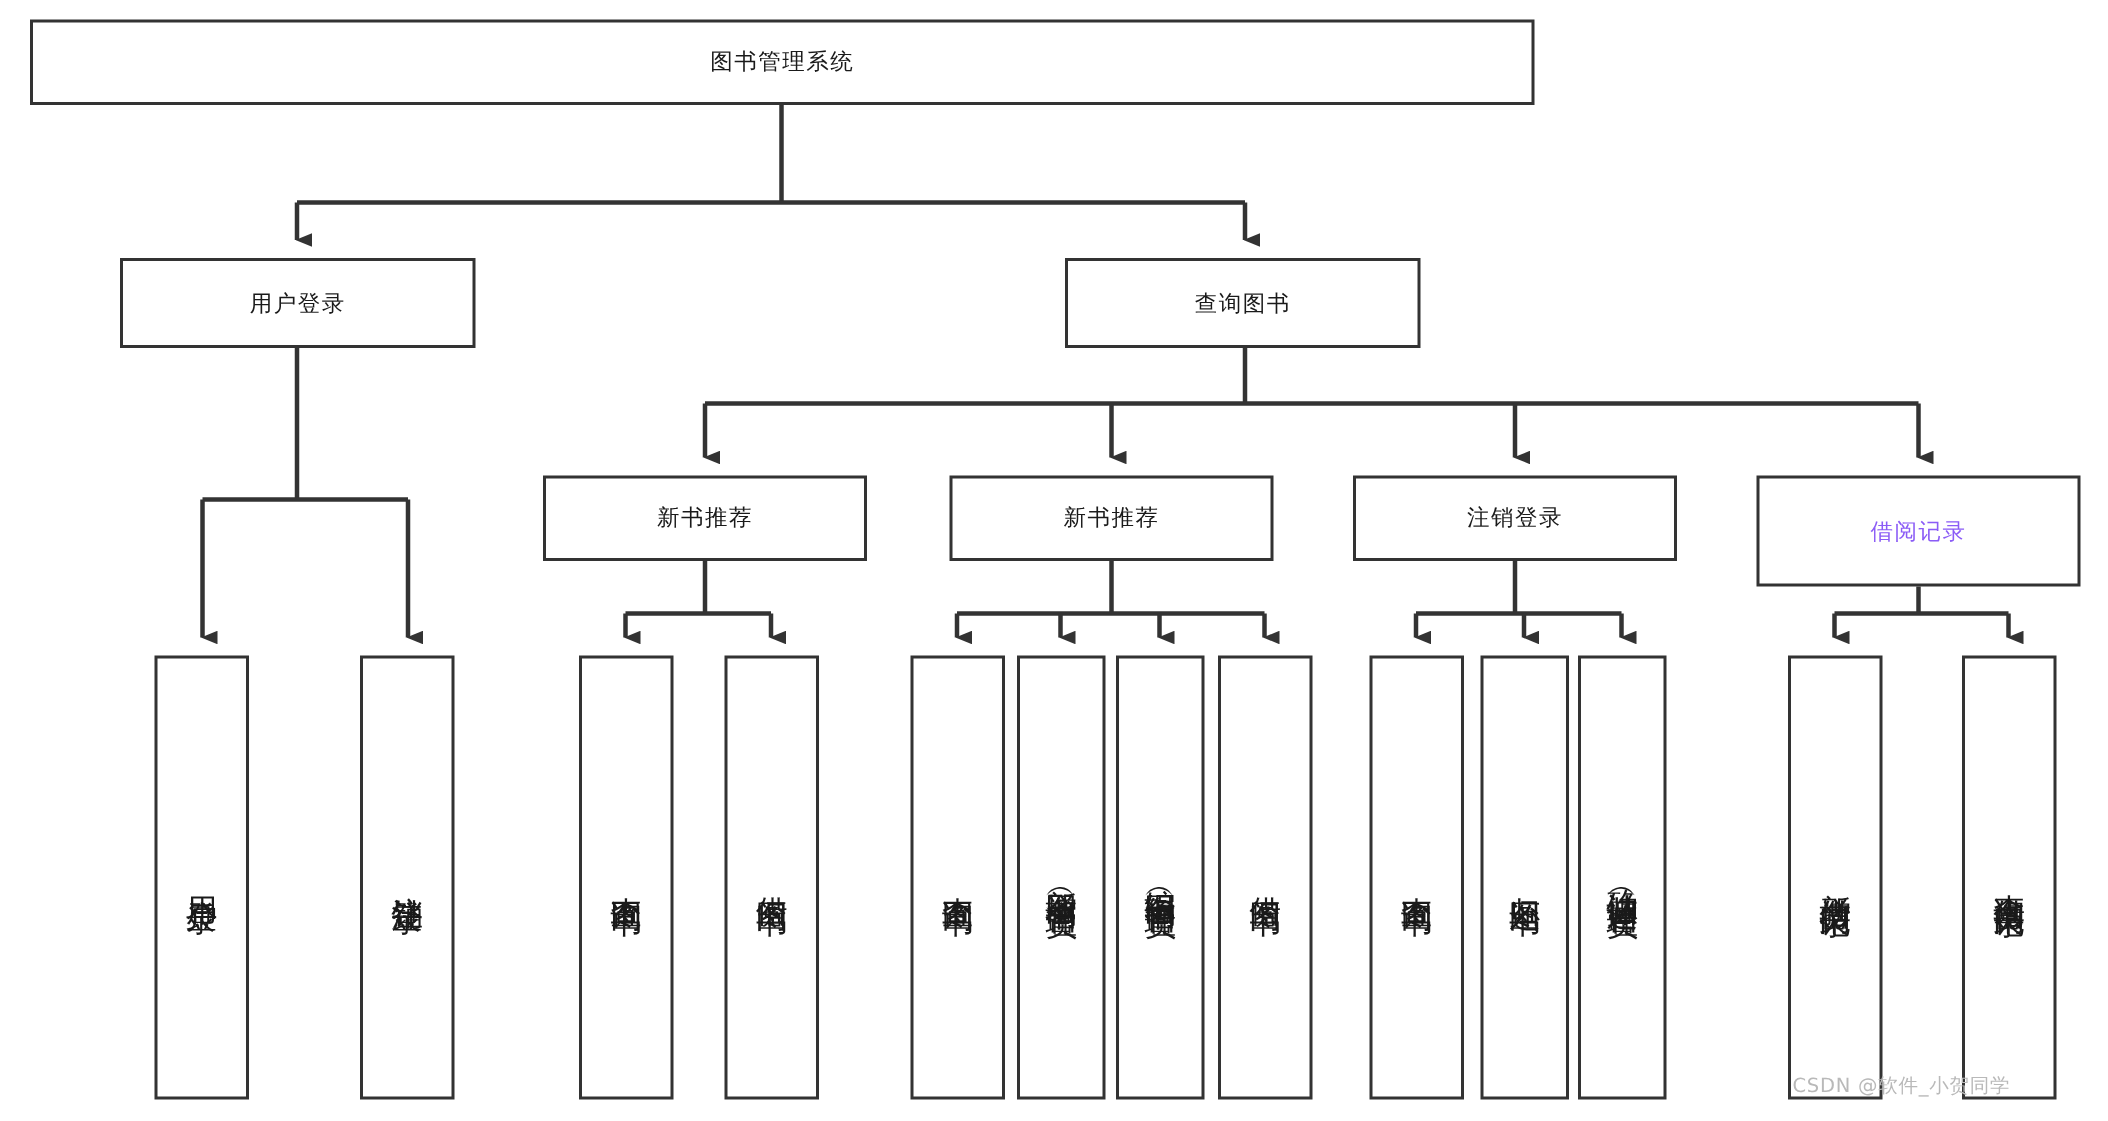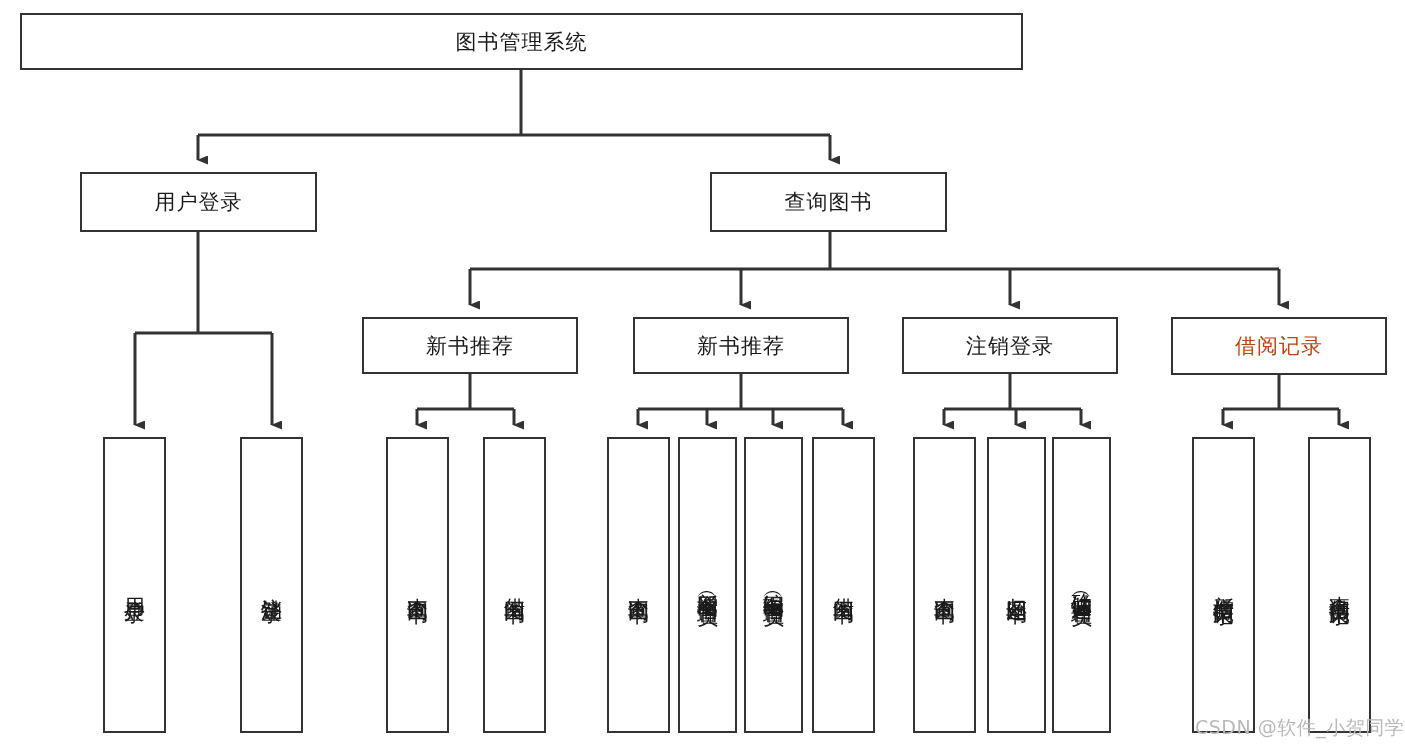--- a/index.html
+++ b/index.html
@@ -28,38 +28,38 @@
     position: absolute;
     box-sizing: border-box;
     background: #ffffff;
     border: 2px solid #333333;
     display: flex;
     align-items: center;
     justify-content: center;
     color: #1a1a1a;
   }
   .node-box.horiz {
-    font-size: 21px;
+    font-size: 15px;
     letter-spacing: 1px;
   }
   .node-box.vert {
     writing-mode: vertical-rl;
     text-orientation: upright;
     font-size: 21px;
     letter-spacing: 2px;
     padding: 6px 0;
     line-height: 1.05;
   }
   .node-label {
     white-space: nowrap;
   }
   .watermark {
     position: absolute;
     color: #b9b9b9;
-    font-size: 19px;
+    font-size: 13px;
     letter-spacing: 0.5px;
     white-space: nowrap;
     pointer-events: none;
   }
 </style>
 </head>
 <body>
 
 <div id="stage">
 
@@ -137,21 +137,21 @@
       </div>
       <div class="node-box horiz" style="left: 362px; top: 317px; width: 216px; height: 57px; border-color: rgb(51, 51, 51); background: rgb(255, 255, 255); color: rgb(26, 26, 26); justify-content: center;">
         <span class="node-label">新书推荐</span>
       </div>
       <div class="node-box horiz" style="left: 633px; top: 317px; width: 216px; height: 57px; border-color: rgb(51, 51, 51); background: rgb(255, 255, 255); color: rgb(26, 26, 26);">
         <span class="node-label">新书推荐</span>
       </div>
       <div class="node-box horiz" style="left: 902px; top: 317px; width: 216px; height: 57px; border-color: rgb(51, 51, 51); background: rgb(255, 255, 255); color: rgb(26, 26, 26);">
         <span class="node-label">注销登录</span>
       </div>
-      <div class="node-box horiz" style="left: 1171px; top: 317px; width: 216px; height: 58px; border-color: rgb(51, 51, 51); background: rgb(255, 255, 255); color: #c2410c;">
+      <div class="node-box horiz" style="left: 1171px; top: 317px; width: 216px; height: 74px; border-color: rgb(51, 51, 51); background: rgb(255, 255, 255); color: #8b5cf6;">
         <span class="node-label">借阅记录</span>
       </div>
       <div class="node-box vert" style="left: 103px; top: 437px; width: 63px; height: 296px; border-color: rgb(51, 51, 51); background: rgb(255, 255, 255); color: rgb(26, 26, 26);">
         <span class="node-label">用户登录</span>
       </div>
       <div class="node-box vert" style="left: 240px; top: 437px; width: 63px; height: 296px; border-color: rgb(51, 51, 51); background: rgb(255, 255, 255); color: rgb(26, 26, 26);">
         <span class="node-label">注销登录</span>
       </div>
       <div class="node-box vert" style="left: 386px; top: 437px; width: 63px; height: 296px; border-color: rgb(51, 51, 51); background: rgb(255, 255, 255); color: rgb(26, 26, 26);">
         <span class="node-label">查询图书</span>

